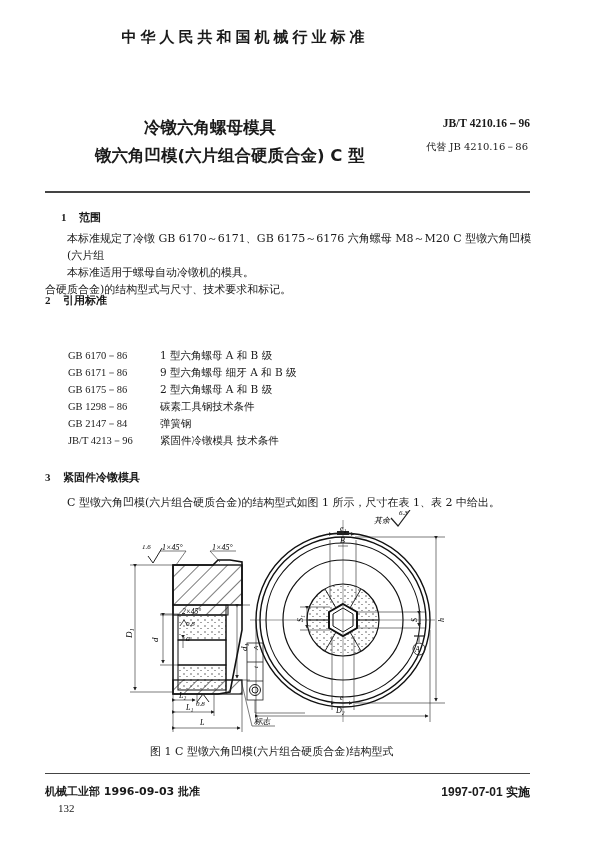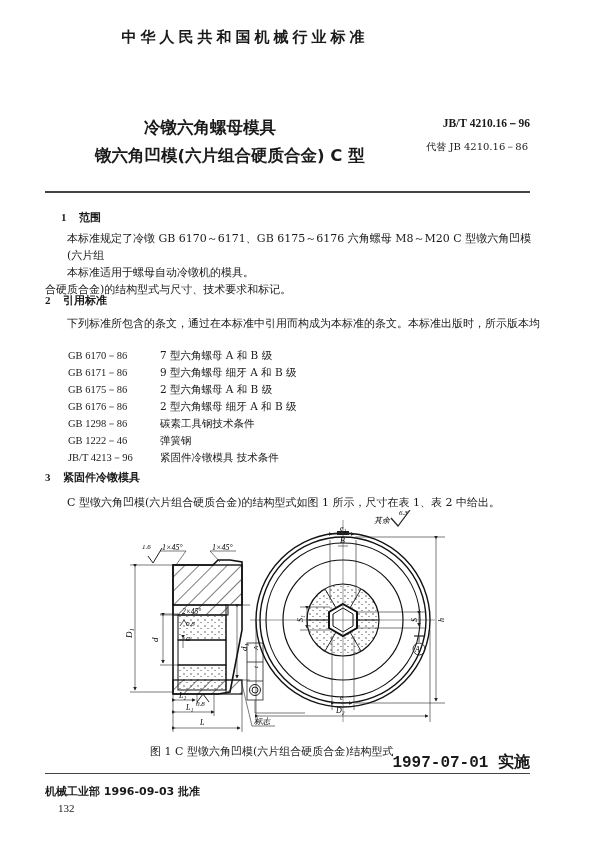--- a/index.html
+++ b/index.html
@@ -21,21 +21,21 @@
   .rule-top { left: 45px; width: 485px; top: 191px; height: 2px; background: #444; }
   .rule-bottom { left: 45px; width: 485px; top: 773px; height: 1px; background: #444; }
   .sec-title { font-family: "DejaVu Sans", sans-serif; font-weight: bold; font-size: 11px; }
   .sec-title .num { font-family: "Liberation Serif", serif; display: inline-block; width: 18px; }
   .para { font-size: 11px; line-height: 17px; }
   .ref-row { font-size: 10.5px; height: 17px; }
   .ref-row .code { position: absolute; left: 0; font-family: "Liberation Serif", serif; }
   .ref-row .desc { position: absolute; left: 92px; white-space: nowrap; }
   .caption { left: 150px; top: 744px; font-size: 11px; }
   .footer-left { left: 45px; top: 784px; font-weight: bold; font-size: 11px; font-family: "DejaVu Sans", sans-serif; }
-  .footer-right { right: 70px; top: 752px; font-weight: bold; font-size: 16px; font-family: Liberation Mono, monospace; }
+  .footer-right { right: 70px; top: 784px; font-weight: bold; font-size: 12px; font-family: Liberation Sans, sans-serif; }
   .page-num { left: 58px; top: 802px; font-size: 11px; font-family: "Liberation Serif", serif; }
   svg text { font-family: "Liberation Serif", serif; font-style: italic; }
 </style>
 </head>
 <body>
 
 <div class="abs std-header">中华人民共和国机械行业标准</div>
 <div class="abs std-number">JB/T  4210.16－96</div>
 <div class="abs std-replaces">代替 JB  4210.16－86</div>
 <div class="abs title1">冷镦六角螺母模具</div>
@@ -48,45 +48,40 @@
 <div class="abs para" style="left:45px; top:230px; width:500px;">
   <div style="padding-left:22px;">本标准规定了冷镦 GB 6170～6171、GB 6175～6176 六角螺母 M8～M20 C 型镦六角凹模(六片组</div>
   <div style="padding-left:22px;">本标准适用于螺母自动冷镦机的模具。</div>
   <div>合硬质合金)的结构型式与尺寸、技术要求和标记。</div>
 </div>
 
 <div class="abs sec-title" style="left:45px; top:293px;">
   <span class="num">2</span><span>引用标准</span>
 </div>
 <div class="abs para" style="left:45px; top:315px; width:500px;">
-  <div style="padding-left:22px;">下列标准所包含的条文，通过在本标准中引用而构成为本标准的条文。本标准出版时，所示版本均</div>
 </div>
 <div class="abs" style="left:68px; top:349px; width:400px;">
   <div class="ref-row" style="position:relative;">
       <span class="code">GB 6170－86</span>
-      <span class="desc">7 型六角螺母   A 和 B 级</span>
+      <span class="desc">1 型六角螺母   A 和 B 级</span>
     </div>
   <div class="ref-row" style="position:relative;">
       <span class="code">GB 6171－86</span>
       <span class="desc">9 型六角螺母   细牙   A 和 B 级</span>
     </div>
   <div class="ref-row" style="position:relative;">
       <span class="code">GB 6175－86</span>
       <span class="desc">2 型六角螺母   A 和 B 级</span>
     </div>
   <div class="ref-row" style="position:relative;">
-      <span class="code">GB 6176－86</span>
-      <span class="desc">2 型六角螺母   细牙   A 和 B 级</span>
-    </div>
-  <div class="ref-row" style="position:relative;">
       <span class="code">GB 1298－86</span>
       <span class="desc">碳素工具钢技术条件</span>
     </div>
   <div class="ref-row" style="position:relative;">
-      <span class="code">GB 1222－46</span>
+      <span class="code">GB 2147－84</span>
       <span class="desc">弹簧钢</span>
     </div>
   <div class="ref-row" style="position:relative;">
       <span class="code">JB/T 4213－96</span>
       <span class="desc">紧固件冷镦模具   技术条件</span>
     </div>
 </div>
 
 <div class="abs sec-title" style="left:45px; top:470px;">
   <span class="num">3</span><span>紧固件冷镦模具</span>

